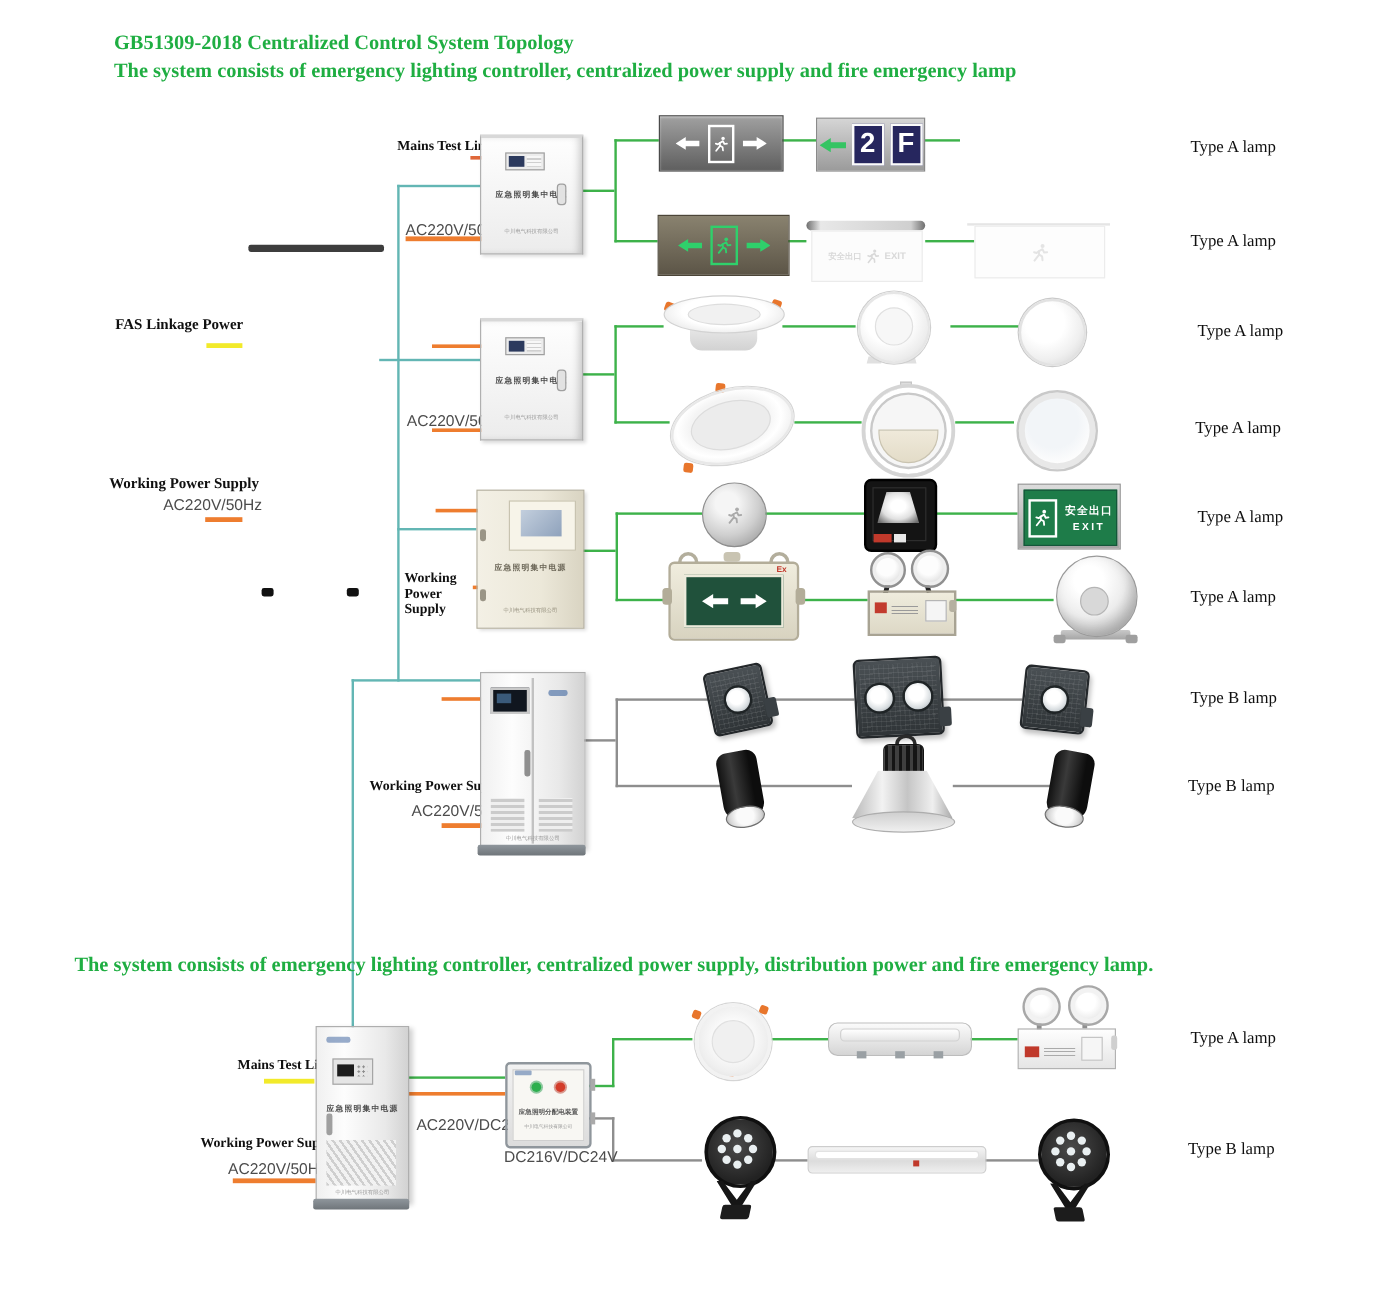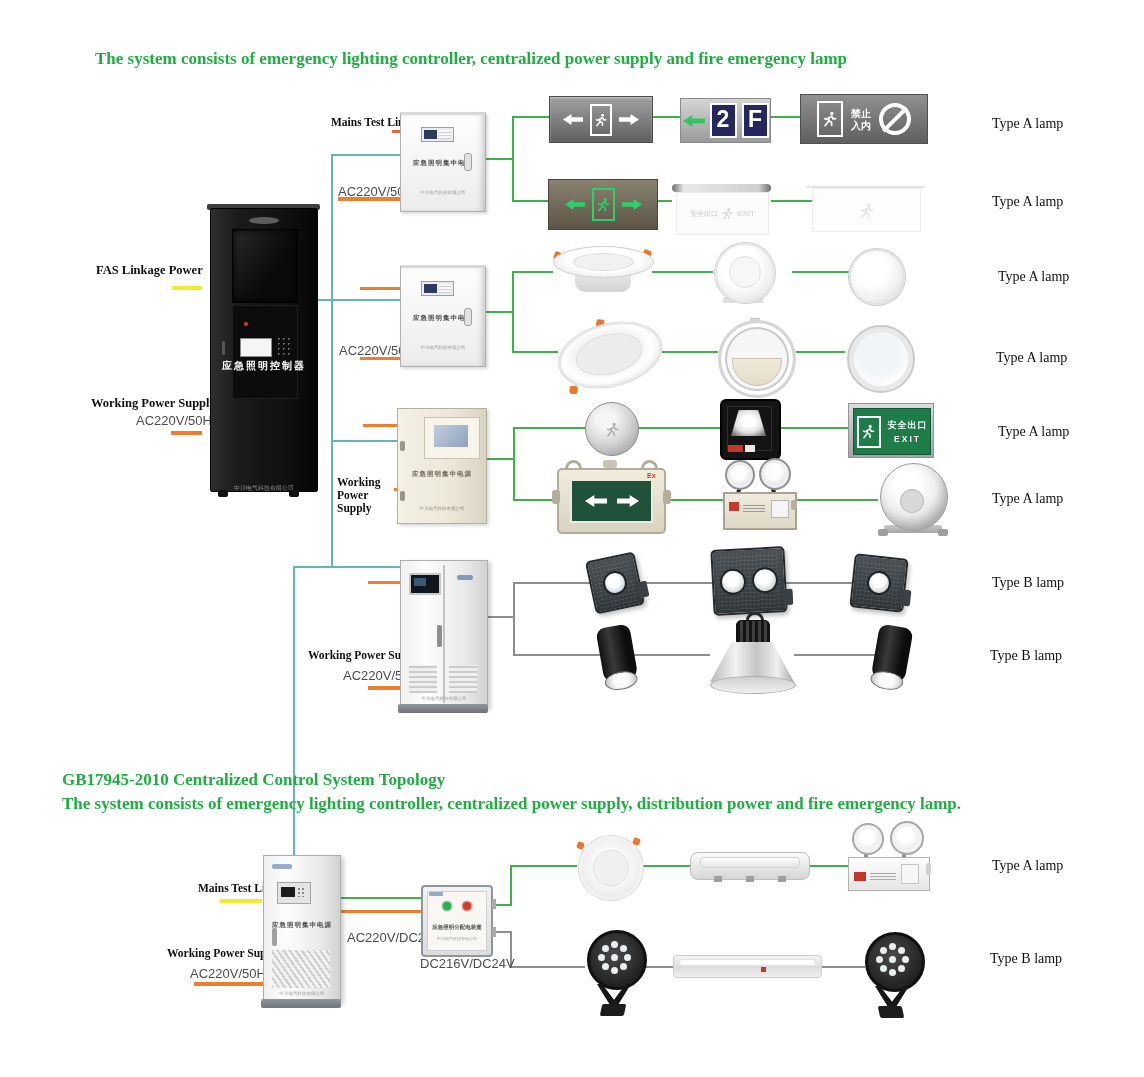--- a/index.html
+++ b/index.html
@@ -130,22 +130,22 @@
   <i class="abs mk-o" style="left:338px;top:197px;width:84px;height:4px"></i>
   <i class="abs mk-o" style="left:360px;top:287px;width:42px;height:3px"></i>
   <i class="abs mk-o" style="left:360px;top:357px;width:42px;height:3px"></i>
   <i class="abs mk-o" style="left:363px;top:424px;width:36px;height:3px"></i>
   <i class="abs mk-o" style="left:394px;top:488px;width:12px;height:3px"></i>
   <i class="abs mk-o" style="left:368px;top:581px;width:33px;height:3px"></i>
   <i class="abs mk-o" style="left:368px;top:686px;width:35px;height:4px"></i>
   <i class="abs mk-y" style="left:220px;top:899px;width:42px;height:4px"></i>
   <i class="abs mk-o" style="left:194px;top:982px;width:69px;height:4px"></i>
 
+  <div class="abs sertitle" style="left:95px;top:26px">GB51309-2018 Centralized Control System Topology</div>
   <div class="abs sertitle" style="left:95px;top:49px">The system consists of emergency lighting controller, centralized power supply and fire emergency lamp</div>
-  <div class="abs sertitle" style="left:62px;top:770px">GB17945-2010 Centralized Control System Topology</div>
   <div class="abs sertitle" style="left:62px;top:794px">The system consists of emergency lighting controller, centralized power supply, distribution power and fire emergency lamp.</div>
 
   <div class="abs slabel" style="left:96px;top:263px">FAS Linkage Power</div>
   <div class="abs slabel" style="left:91px;top:396px">Working Power Supply</div>
   <div class="abs aclabel" style="left:136px;top:413px">AC220V/50Hz</div>
   <div class="abs slabel" style="left:331px;top:116px;font-size:11.5px">Mains Test Line</div>
   <div class="abs aclabel" style="left:338px;top:184px">AC220V/50Hz</div>
   <div class="abs aclabel" style="left:339px;top:343px">AC220V/50Hz</div>
   <div class="abs slabel" style="left:337px;top:476px;width:60px;white-space:normal;font-size:11.5px;line-height:13px">Working Power Supply</div>
   <div class="abs slabel" style="left:308px;top:649px;font-size:11.5px">Working Power Supply</div>
@@ -161,32 +161,20 @@
   <div class="abs typelabel" style="left:998px;top:269px">Type A lamp</div>
   <div class="abs typelabel" style="left:996px;top:350px">Type A lamp</div>
   <div class="abs typelabel" style="left:998px;top:424px">Type A lamp</div>
   <div class="abs typelabel" style="left:992px;top:491px">Type A lamp</div>
   <div class="abs typelabel" style="left:992px;top:575px">Type B lamp</div>
   <div class="abs typelabel" style="left:990px;top:648px">Type B lamp</div>
   <div class="abs typelabel" style="left:992px;top:858px">Type A lamp</div>
   <div class="abs typelabel" style="left:990px;top:951px">Type B lamp</div>
 
   <div class="abs" style="left:207px;top:204px;width:113px;height:6px;background:#3d3d3d;border-radius:2px"></div>
-  <div class="abs" style="left:210px;top:208px;width:106px;height:282px;background:linear-gradient(90deg,#2e2e2e,#1b1b1b 25%,#101010 70%,#050505);border:1px solid #000;border-radius:2px">
-    <i class="abs" style="left:38px;top:8px;width:30px;height:7px;background:#777;border-radius:50%;opacity:.75"></i>
-    <i class="abs" style="left:21px;top:20px;width:64px;height:72px;background:linear-gradient(125deg,#2a2a2a,#0a0a0a 60%);border:1px solid #000;box-shadow:inset 0 0 8px #000"></i>
-    <i class="abs" style="left:21px;top:96px;width:64px;height:92px;background:#0c0c0c;border:1px solid #1f1f1f">
-      <i class="abs" style="left:11px;top:16px;width:4px;height:4px;background:#e03a2a;border-radius:50%"></i>
-      <i class="abs" style="left:7px;top:32px;width:30px;height:17px;background:#f5f5f5;border:1px solid #888"></i>
-      <i class="abs" style="left:43px;top:30px;width:15px;height:22px;background-image:radial-gradient(#6a6a6a 1px,transparent 1px);background-size:5px 5px"></i>
-    </i>
-    <i class="abs" style="left:11px;top:132px;width:3px;height:14px;background:#555;border-radius:2px"></i>
-    <div class="abs" style="left:0;top:152px;width:100%;text-align:center;font:bold 10px/1 'Liberation Sans',sans-serif;color:#fff;letter-spacing:2px">应急照明控制器</div>
-    <div class="abs" style="left:0;top:276px;width:100%;text-align:center;font:6px/1 'Liberation Sans',sans-serif;color:#8a8a8a">中川电气科技有限公司</div>
-  </div>
   <i class="abs" style="left:218px;top:490px;width:10px;height:7px;background:#111;border-radius:2px"></i>
   <i class="abs" style="left:289px;top:490px;width:10px;height:7px;background:#111;border-radius:2px"></i>
 
   <div class="abs wallbox" style="left:400px;top:112px;width:84px;height:96px">
     <div class="wb-disp" style="left:20px;top:12px">
         <i class="wb-screen"></i>
         <i class="wb-dots"></i>
       </div>
     <div class="wb-name" style="top:45px">应急照明集中电源</div>
     <div class="wb-handle" style="right:13px;top:38px"></div>
@@ -264,35 +252,20 @@
     <svg class="arr flip" width="20" height="11" viewBox="0 0 26 14">
         <path d="M0 7 L11 0 V4 H26 V10 H11 V14 Z"></path>
       </svg>
   </div>
   <div class="abs sign s2f" style="left:680px;top:98px;width:89px;height:43px">
     <svg class="arr" width="22" height="12" viewBox="0 0 26 14" style="color:#35c463">
         <path d="M0 7 L11 0 V4 H26 V10 H11 V14 Z"></path>
       </svg>
     <span class="fblk">2</span>
     <span class="fblk">F</span>
-  </div>
-  <div class="abs sign sne" style="left:800px;top:94px;width:126px;height:48px">
-    <span class="door" style="width:22px;height:32px">
-        <svg class="rm" width="14" height="18" viewBox="0 0 20 22">
-          <circle cx="12.6" cy="3.2" r="2.4"></circle>
-          <path d="M3 20.5 L8.5 13.5 L8 9.5 L12.5 7 L14.5 11 L18 10.5"></path>
-          <path d="M8 9.5 L5.5 11.5 L2.5 10.5"></path>
-          <path d="M8.5 13.5 L12 15.5 L12.5 20"></path>
-        </svg>
-      </span>
-    <span class="snetxt">
-        <b>禁止</b>
-        <b>入内</b>
-      </span>
-    <span class="noent"></span>
   </div>
 
   <div class="abs sign sga" style="left:548px;top:179px;width:108px;height:49px">
     <svg class="arr" width="20" height="11" viewBox="0 0 26 14">
         <path d="M0 7 L11 0 V4 H26 V10 H11 V14 Z"></path>
       </svg>
     <span class="door" style="width:19px;height:29px">
         <svg class="rm" width="13" height="17" viewBox="0 0 20 22">
           <circle cx="12.6" cy="3.2" r="2.4"></circle>
           <path d="M3 20.5 L8.5 13.5 L8 9.5 L12.5 7 L14.5 11 L18 10.5"></path>

